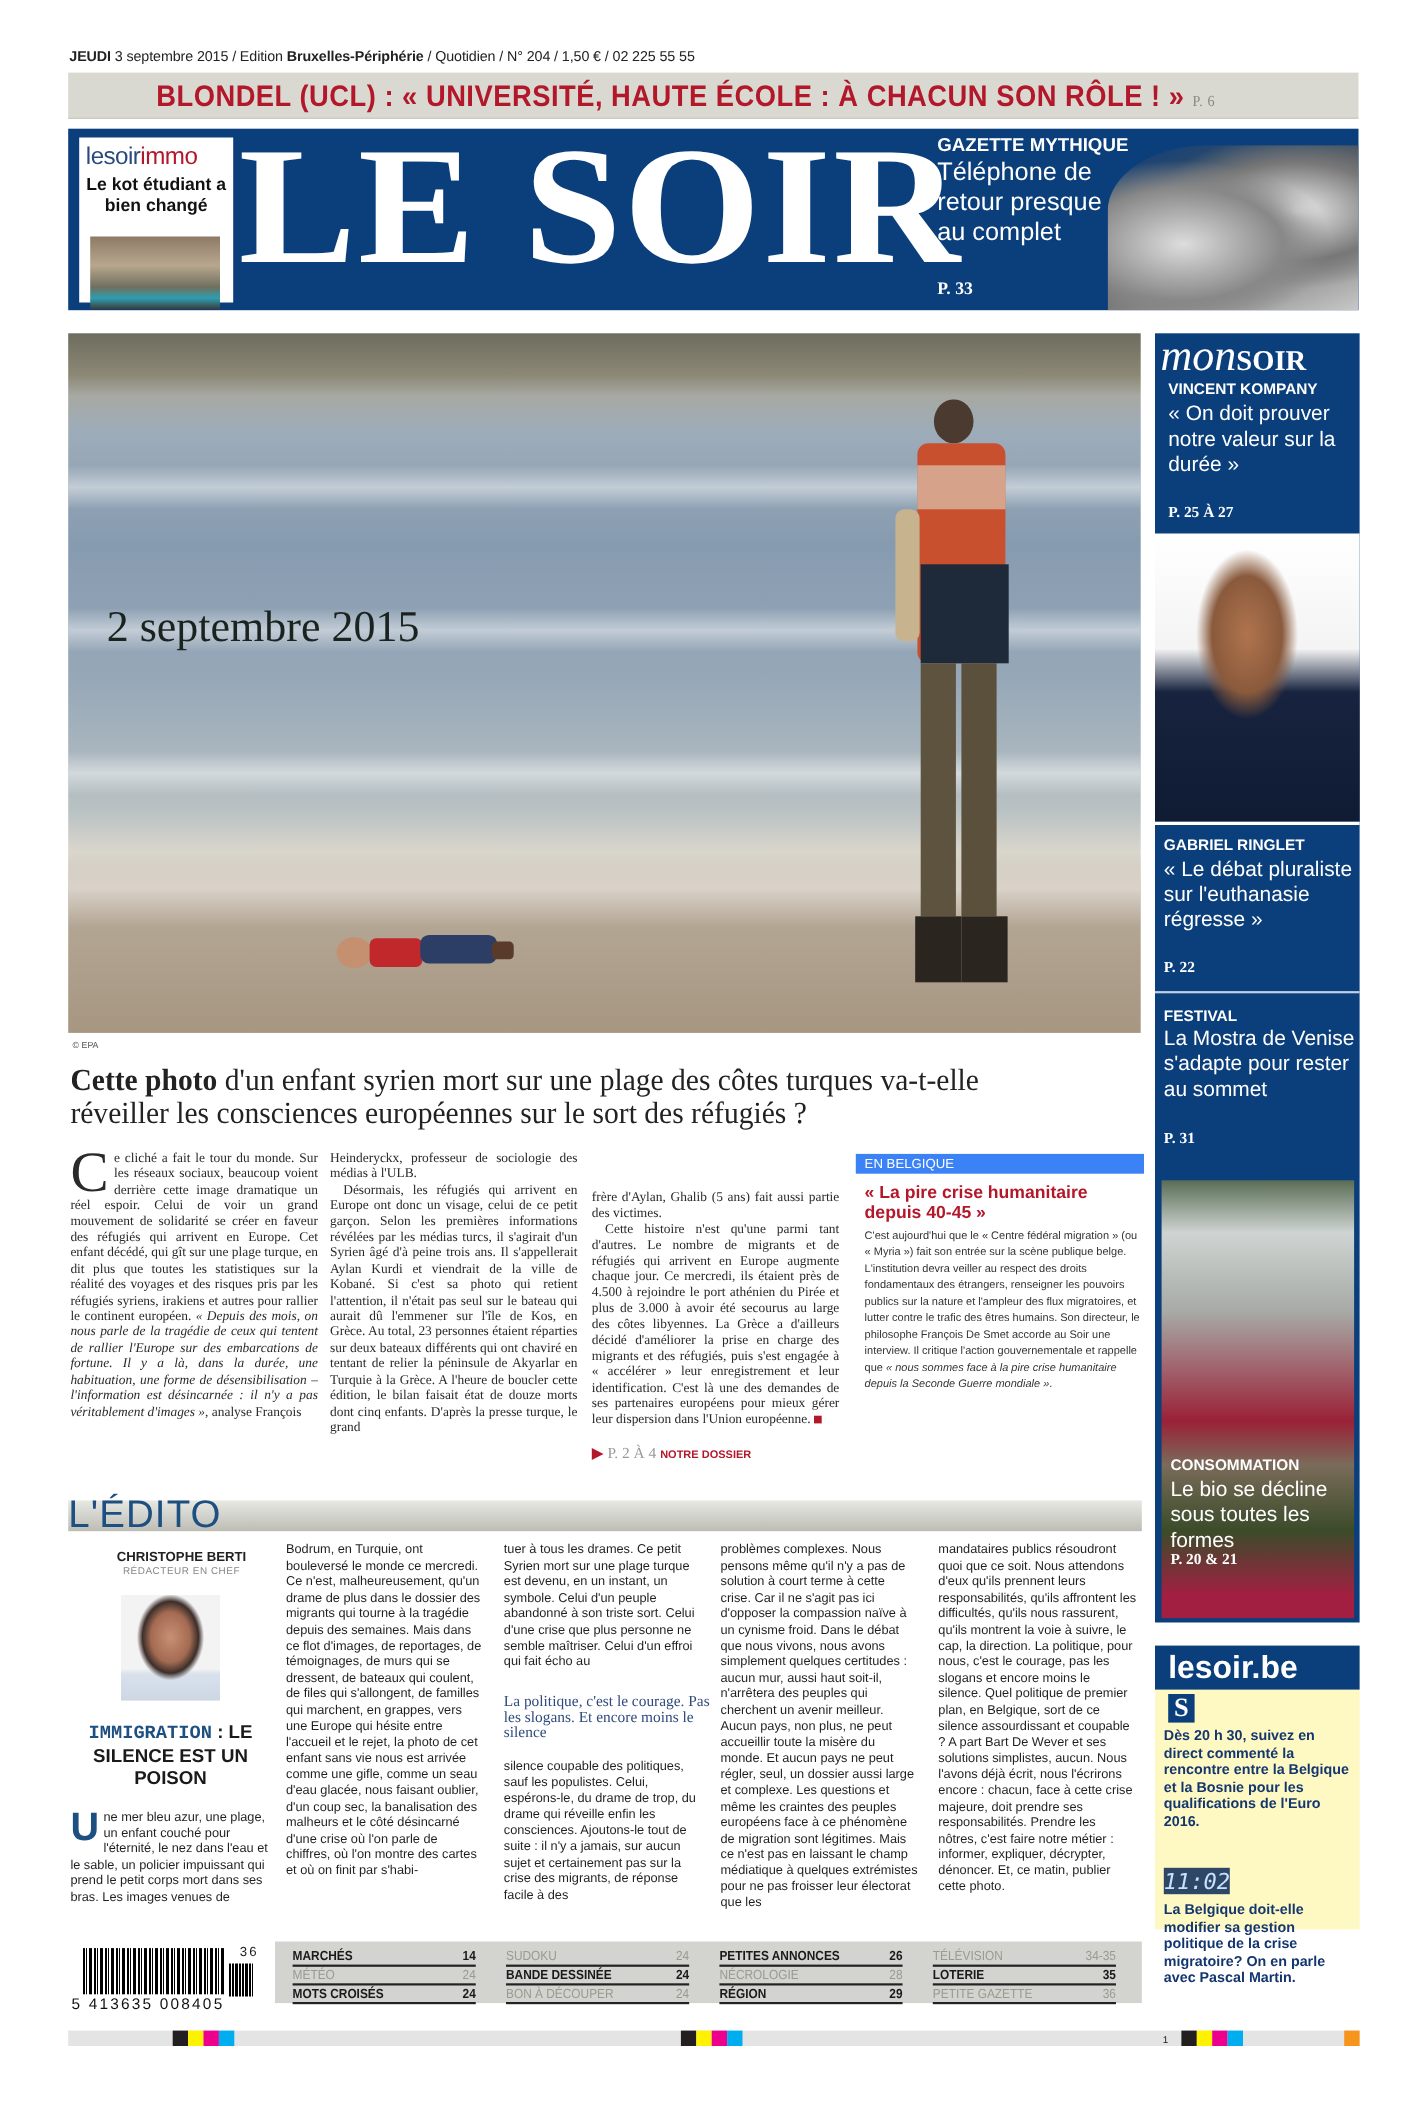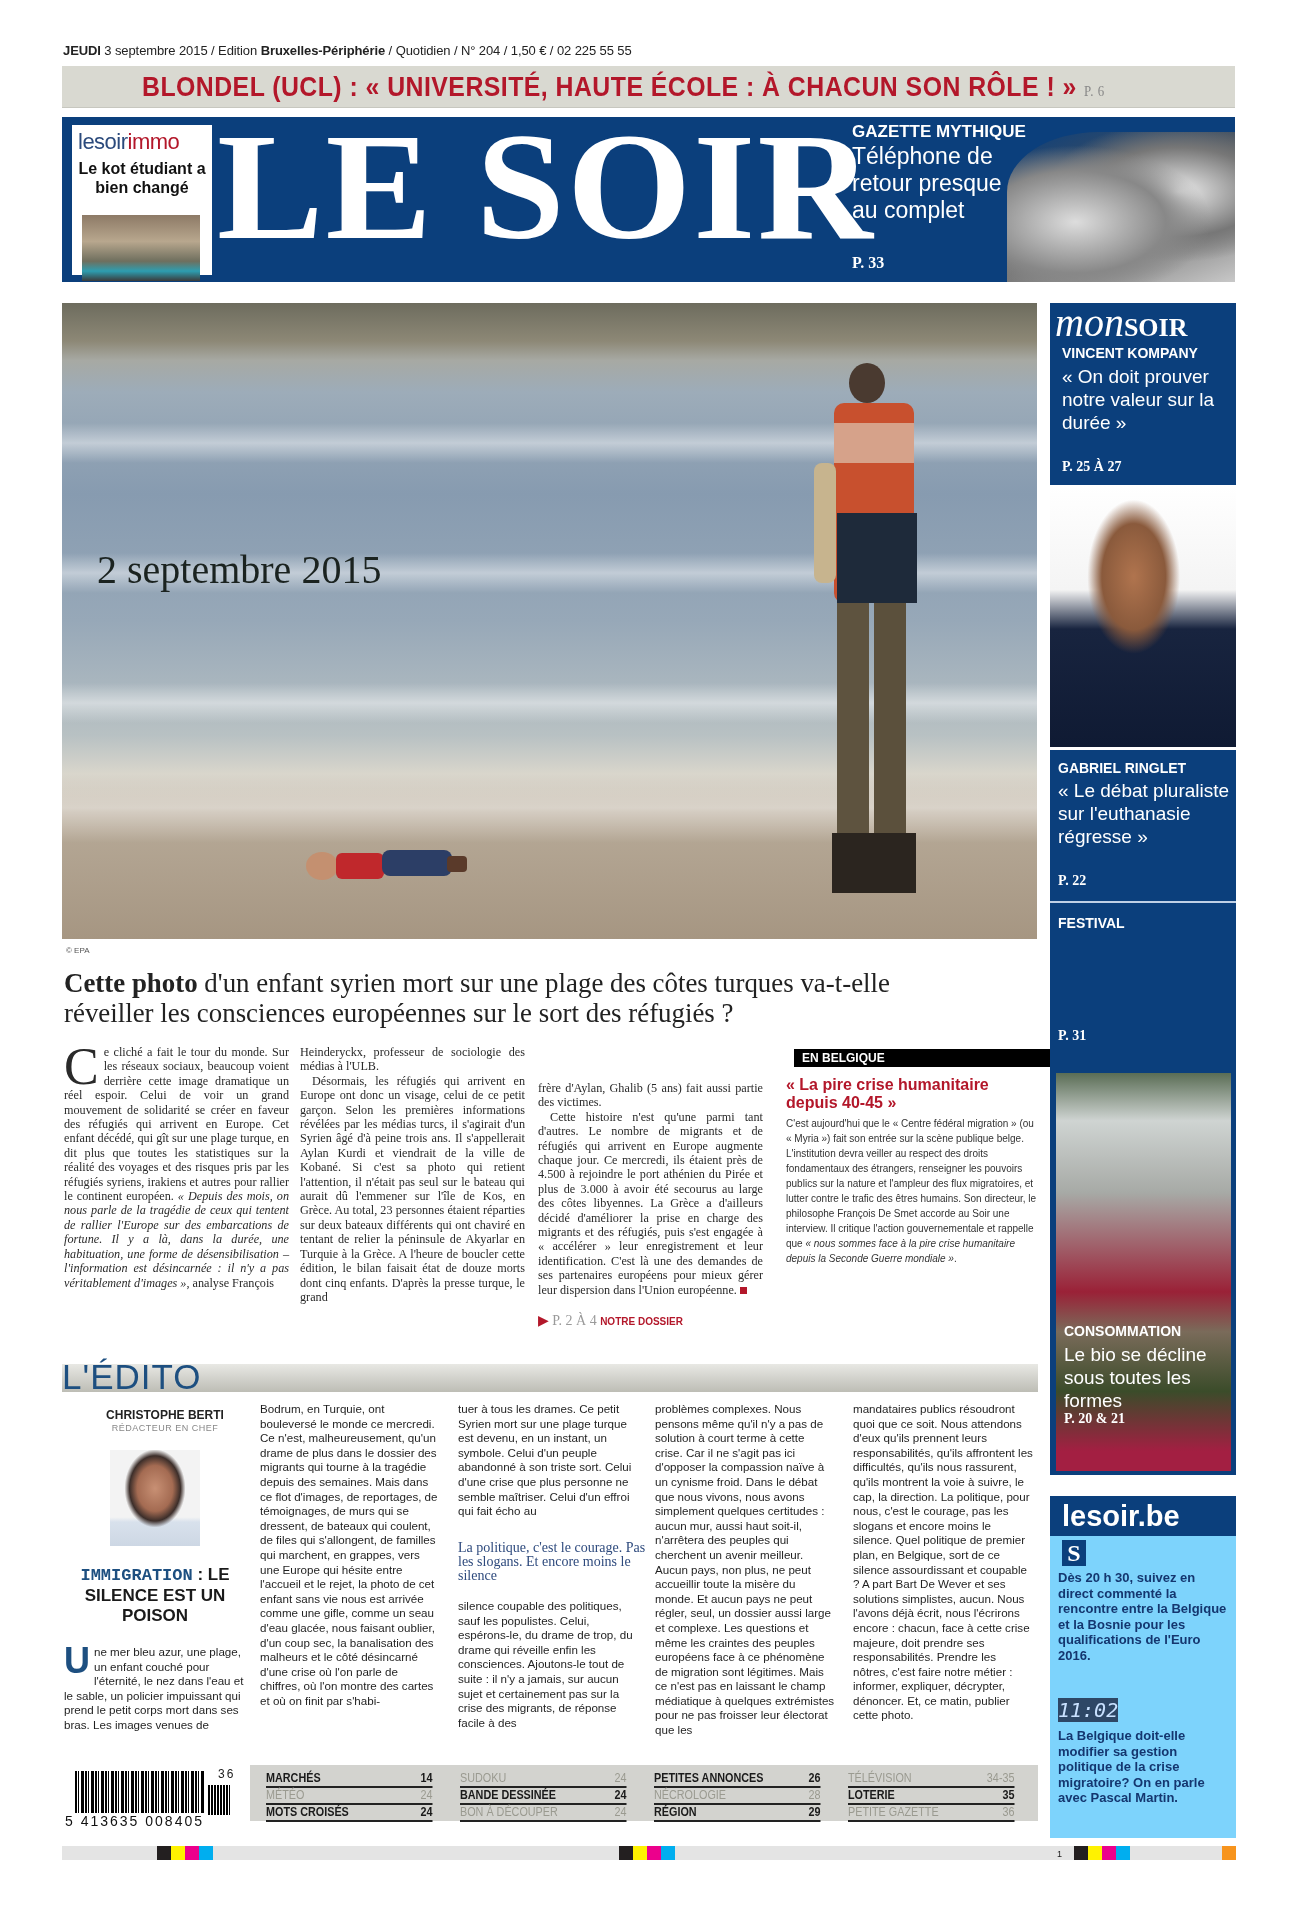--- a/index.html
+++ b/index.html
@@ -52,21 +52,21 @@
   #col3 { left: 538px; top: 1045px; width: 225px; margin-top: 36px; }
   .dropcap { float: left; font-size: 52px; line-height: 40px; margin: 2px 5px 0 0; font-family: "Liberation Serif", serif; }
   .col i { font-style: italic; }
   .indent { text-indent: 12px; }
   .stop { display: inline-block; width: 7px; height: 7px; background: #b3172a; margin-left: 3px; }
   #dossier { left: 538px; top: 1312px; font-size: 14px; color: #9a9a9a; font-family: "Liberation Serif", serif; white-space: nowrap; }
   #dossier .tri { color: #b3172a; }
   #dossier .lab { color: #b3172a; font-family: "Liberation Sans", sans-serif; font-weight: bold; font-size: 10px; }
 
   
-  #belg-head { left: 778px; top: 1049px; width: 262px; height: 18px; background: #000000; color: #fff; font-size: 12px; font-weight: bold; padding: 2px 8px; margin-left: 16px; }
+  #belg-head { left: 778px; top: 1049px; width: 262px; height: 18px; background: #3b82f6; color: #fff; font-size: 12px; font-weight: normal; padding: 2px 8px; }
   #belg-title { left: 786px; top: 1076px; width: 250px; font-size: 16px; font-weight: bold; color: #b3172a; line-height: 18px; }
   #belg-body { left: 786px; top: 1116px; width: 255px; font-size: 10px; line-height: 15px; color: #333; }
   #belg-body i { font-style: italic; }
 
   
   #rail { left: 1050px; top: 303px; width: 186px; height: 1172px; }
   #monsoir-logo { left: 5px; top: -4px; font-size: 40px; color: #fff; font-family: "Liberation Serif", serif; font-style: italic; white-space: nowrap; letter-spacing: -1px; }
   #monsoir-logo span { font-style: normal; font-weight: bold; font-size: 26px; letter-spacing: 0; }
   .rail-kicker { font-size: 14px; font-weight: bold; color: #fff; white-space: nowrap; }
   .rail-title { font-size: 19px; line-height: 23px; color: #fff; }
@@ -81,21 +81,21 @@
   #rdiv { left: 0; top: 598px; width: 186px; height: 2px; background: #bfd0e6; }
   #r3k { left: 8px; top: 612px; }
   #r3t { left: 8px; top: 630px; width: 178px; }
   #r3p { left: 8px; top: 725px; }
   #r4img { left: 6px; top: 770px; width: 175px; height: 398px; background: linear-gradient(180deg, #5a6d55 0%, #cfd4d2 12%, #a7aaa6 30%, #9a2137 55%, #7a6b5a 65%, #3b4c2a 80%, #a31f42 95%); }
   #r4k { left: 14px; top: 1020px; font-size: 14px; }
   #r4t { left: 14px; top: 1040px; width: 170px; font-size: 19px; line-height: 23px; }
   #r4p { left: 14px; top: 1108px; }
 
   
-  #web { left: 1050px; top: 1496px; width: 186px; height: 342px; background: #7dd3fc; }
+  #web { left: 1050px; top: 1496px; width: 186px; height: 258px; background: #fef9c3; }
   #web-head { left: 0; top: 0; width: 186px; height: 40px; background: #0b3f7c; color: #fff; font-size: 29px; font-weight: bold; padding: 0 12px; line-height: 40px; }
   #web-s { left: 12px; top: 44px; width: 24px; height: 26px; background: #0b3f7c; color: #fff; font-family: "Liberation Serif", serif; font-weight: bold; font-size: 24px; text-align: center; line-height: 26px; }
   #web-t1 { left: 8px; top: 74px; width: 175px; font-size: 13px; font-weight: bold; color: #14366f; line-height: 15.5px; }
   #web-clock { left: 8px; top: 202px; width: 60px; height: 24px; background: #2e4766; color: #c9e1ff; font-family: "DejaVu Sans Mono", monospace; font-size: 20px; text-align: center; line-height: 24px; font-style: italic; }
   #web-t2 { left: 8px; top: 232px; width: 175px; font-size: 13px; font-weight: bold; color: #14366f; line-height: 15.5px; }
 
   
   #edito-bar { left: 62px; top: 1364px; width: 976px; height: 28px; background: linear-gradient(180deg,#e8e8e4 0%,#bdbdb5 100%); }
   #edito-label { left: 62px; top: 1357px; font-size: 35px; color: #1d4f80; letter-spacing: 1px; background: transparent; }
   #author-name { left: 100px; top: 1408px; width: 130px; text-align: center; font-size: 12px; font-weight: bold; color: #222; }
@@ -216,20 +216,21 @@
   <div id="r1t" class="abs rail-title">« On doit prouver notre valeur sur la durée »</div>
   <div id="r1p" class="abs rail-page">P. 25 À 27</div>
   <div id="r1img" class="abs"></div>
 
   <div id="r2k" class="abs rail-kicker">GABRIEL RINGLET</div>
   <div id="r2t" class="abs rail-title">« Le débat pluraliste sur l'euthanasie régresse »</div>
   <div id="r2p" class="abs rail-page">P. 22</div>
   <div id="rdiv" class="abs"></div>
 
   <div id="r3k" class="abs rail-kicker">FESTIVAL</div>
+  <div id="r3t" class="abs rail-title">La Mostra de Venise s'adapte pour rester au sommet</div>
   <div id="r3p" class="abs rail-page">P. 31</div>
 
   <div id="r4img" class="abs"></div>
   <div id="r4k" class="abs rail-kicker">CONSOMMATION</div>
   <div id="r4t" class="abs rail-title">Le bio se décline sous toutes les formes</div>
   <div id="r4p" class="abs rail-page">P. 20 &amp; 21</div>
 </div>
 
 <div id="web" class="abs">
   <div id="web-head" class="abs">lesoir.be</div>

